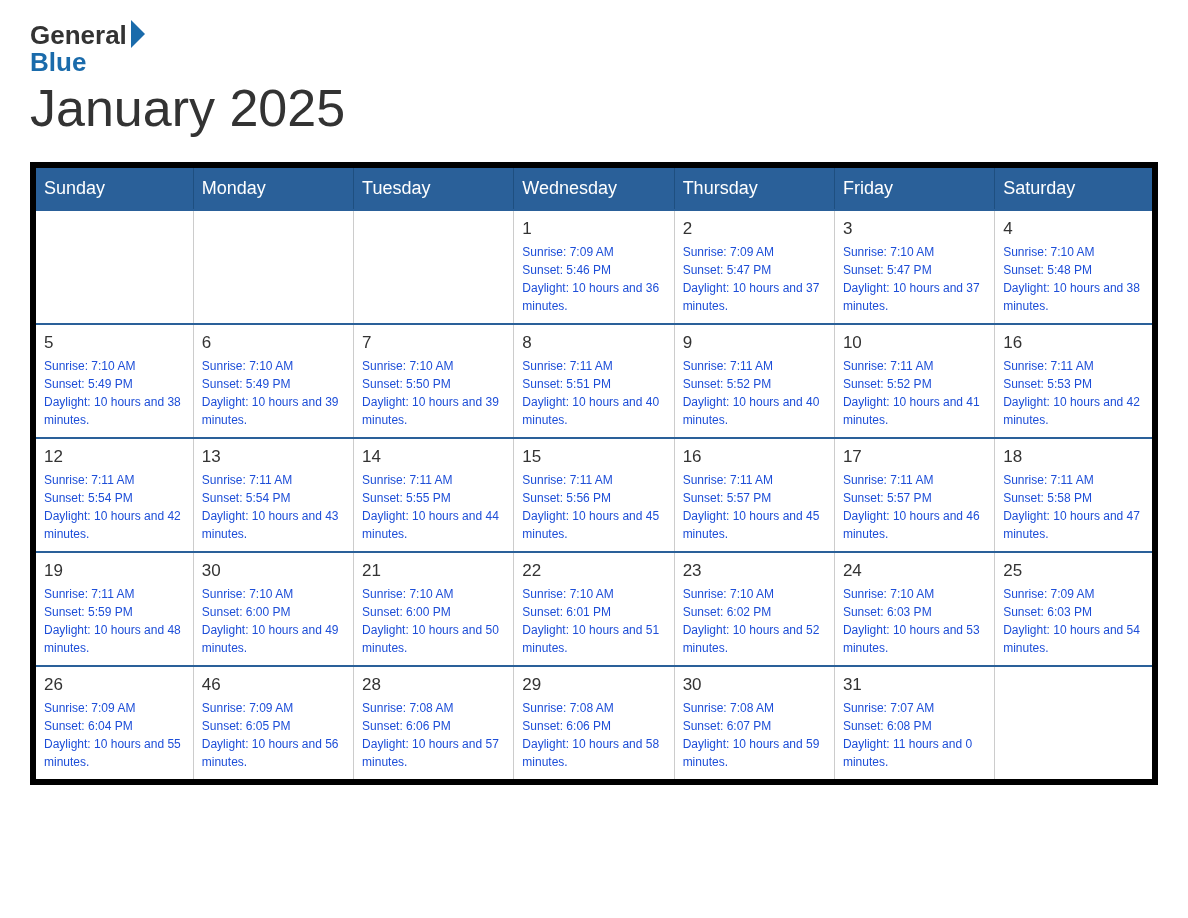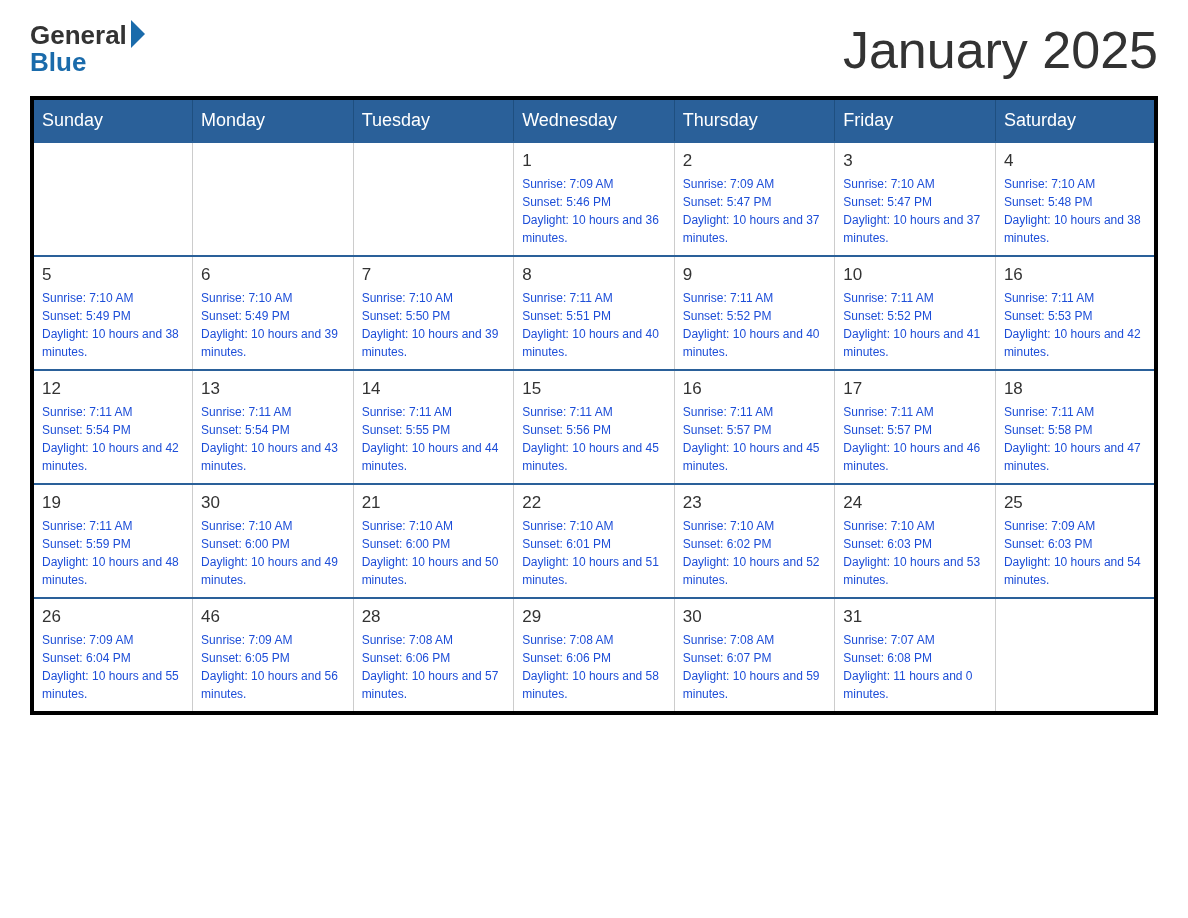--- a/index.html
+++ b/index.html
@@ -7,21 +7,22 @@
       font-family: Arial, sans-serif;
       background: #fff;
       width: 1188px;
       min-height: 918px;
       padding: 20px 30px;
     }
     .header {
       display: flex;
       justify-content: space-between;
       align-items: flex-start;
-      margin-bottom: 16px;
+      margin-bottom: 24px;
+      flex-direction: column;
     }
     .logo {
       display: flex;
       flex-direction: column;
       align-items: flex-start;
     }
     .logo-top {
       display: flex;
       align-items: center;
     }
@@ -53,21 +54,21 @@
       font-weight: normal;
       color: #333;
     }
     .location {
       font-size: 22px;
       color: #555;
     }
     .calendar {
       width: 100%;
       border-collapse: collapse;
-      border: 4px solid #000000;
+      border: 6px solid #000000;
     }
     .calendar th {
       background-color: #2a6099;
       color: #fff;
       padding: 10px 8px;
       font-size: 18px;
       font-weight: normal;
       text-align: left;
       border: 1px solid #1e4f80;
     }

